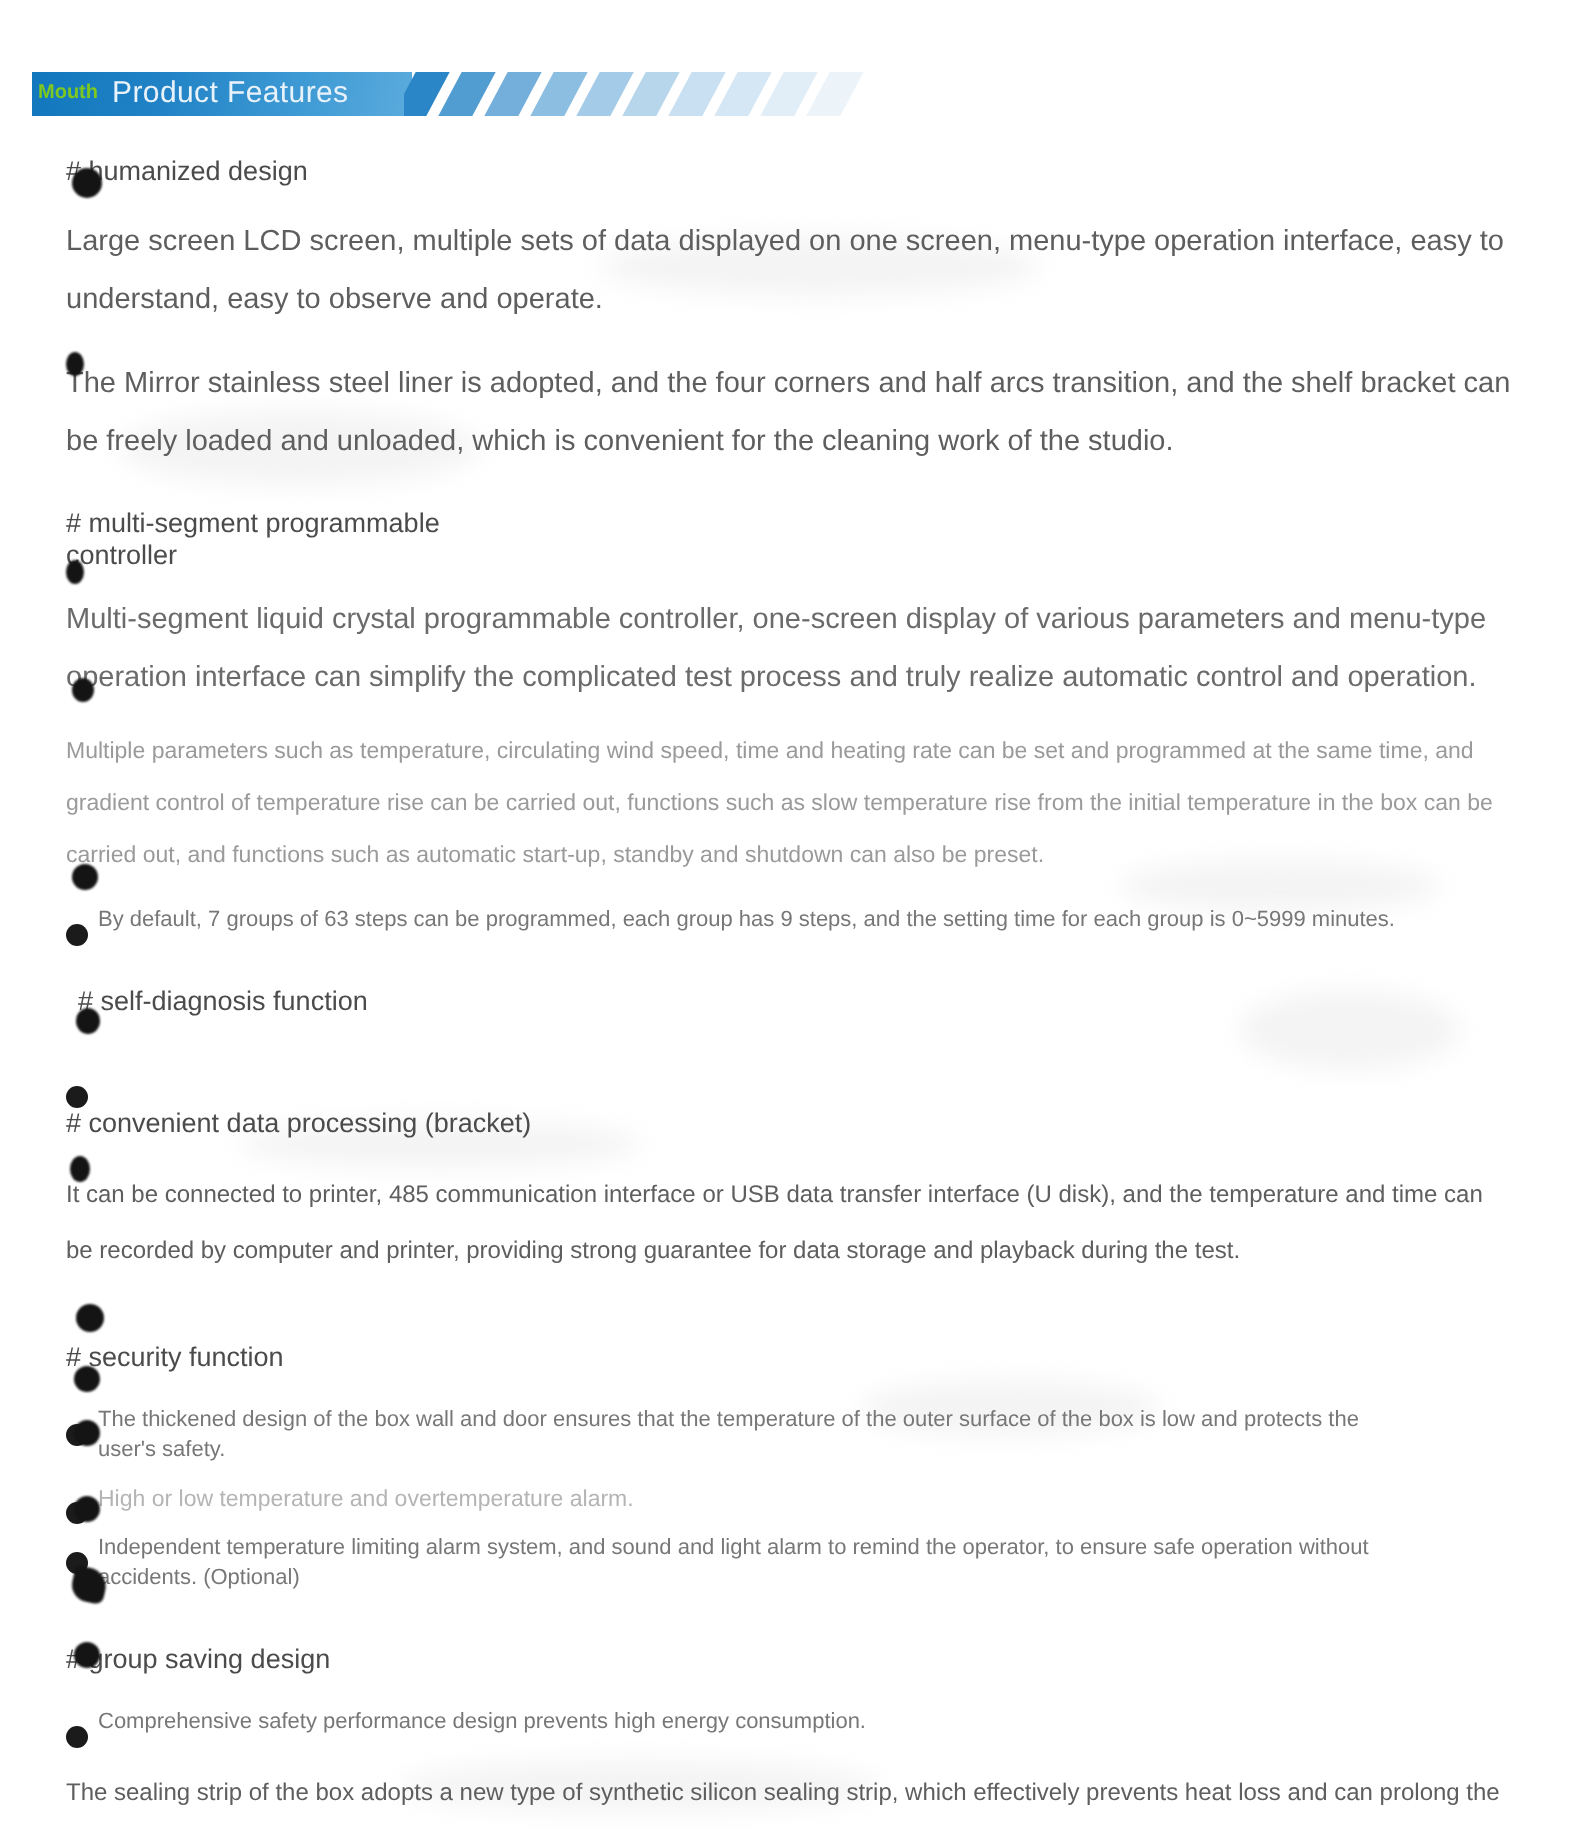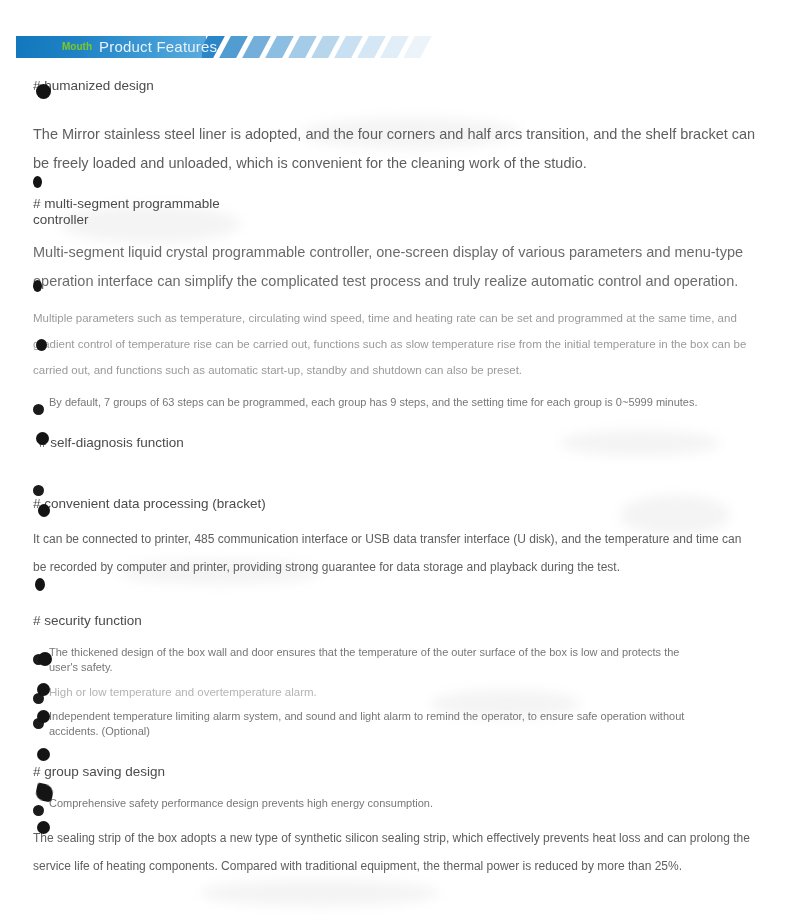--- a/index.html
+++ b/index.html
@@ -69,21 +69,20 @@
     align-items: center;
     padding-left: 3px;
     z-index: 3;
   }
   .banner-kicker {
     font-size: 10px;
     font-weight: bold;
     color: #7ec820;
     letter-spacing: 0px;
     line-height: 22px;
-    margin-left: 43px;
   }
   .banner-title {
     font-size: 15px;
     color: #e8f2fa;
     margin-left: 7px;
     letter-spacing: 0.2px;
     line-height: 22px;
   }
 
   
@@ -192,20 +191,21 @@
       <span class="banner-kicker">Mouth</span>
       <span class="banner-title">Product Features</span>
     </div>
   </div>
 
   <div class="content">
 
     <div>
       <p class="sec-head"># humanized design</p>
       <div style="height:13px"></div>
+      <p class="para-lg dark">Large screen LCD screen, multiple sets of data displayed on one screen, menu-type operation interface, easy to understand, easy to observe and operate.</p>
       <div style="height:13px"></div>
       <p class="para-lg dark">The Mirror stainless steel liner is adopted, and the four corners and half arcs transition, and the shelf bracket can be freely loaded and unloaded, which is convenient for the cleaning work of the studio.</p>
     </div>
 
     <div style="height:18px"></div>
 
     <div>
       <p class="sec-head" style="max-width:200px;"># multi-segment programmable controller</p>
       <div style="height:10px"></div>
       <p class="para-lg">Multi-segment liquid crystal programmable controller, one-screen display of various parameters and menu-type operation interface can simplify the complicated test process and truly realize automatic control and operation.</p>

